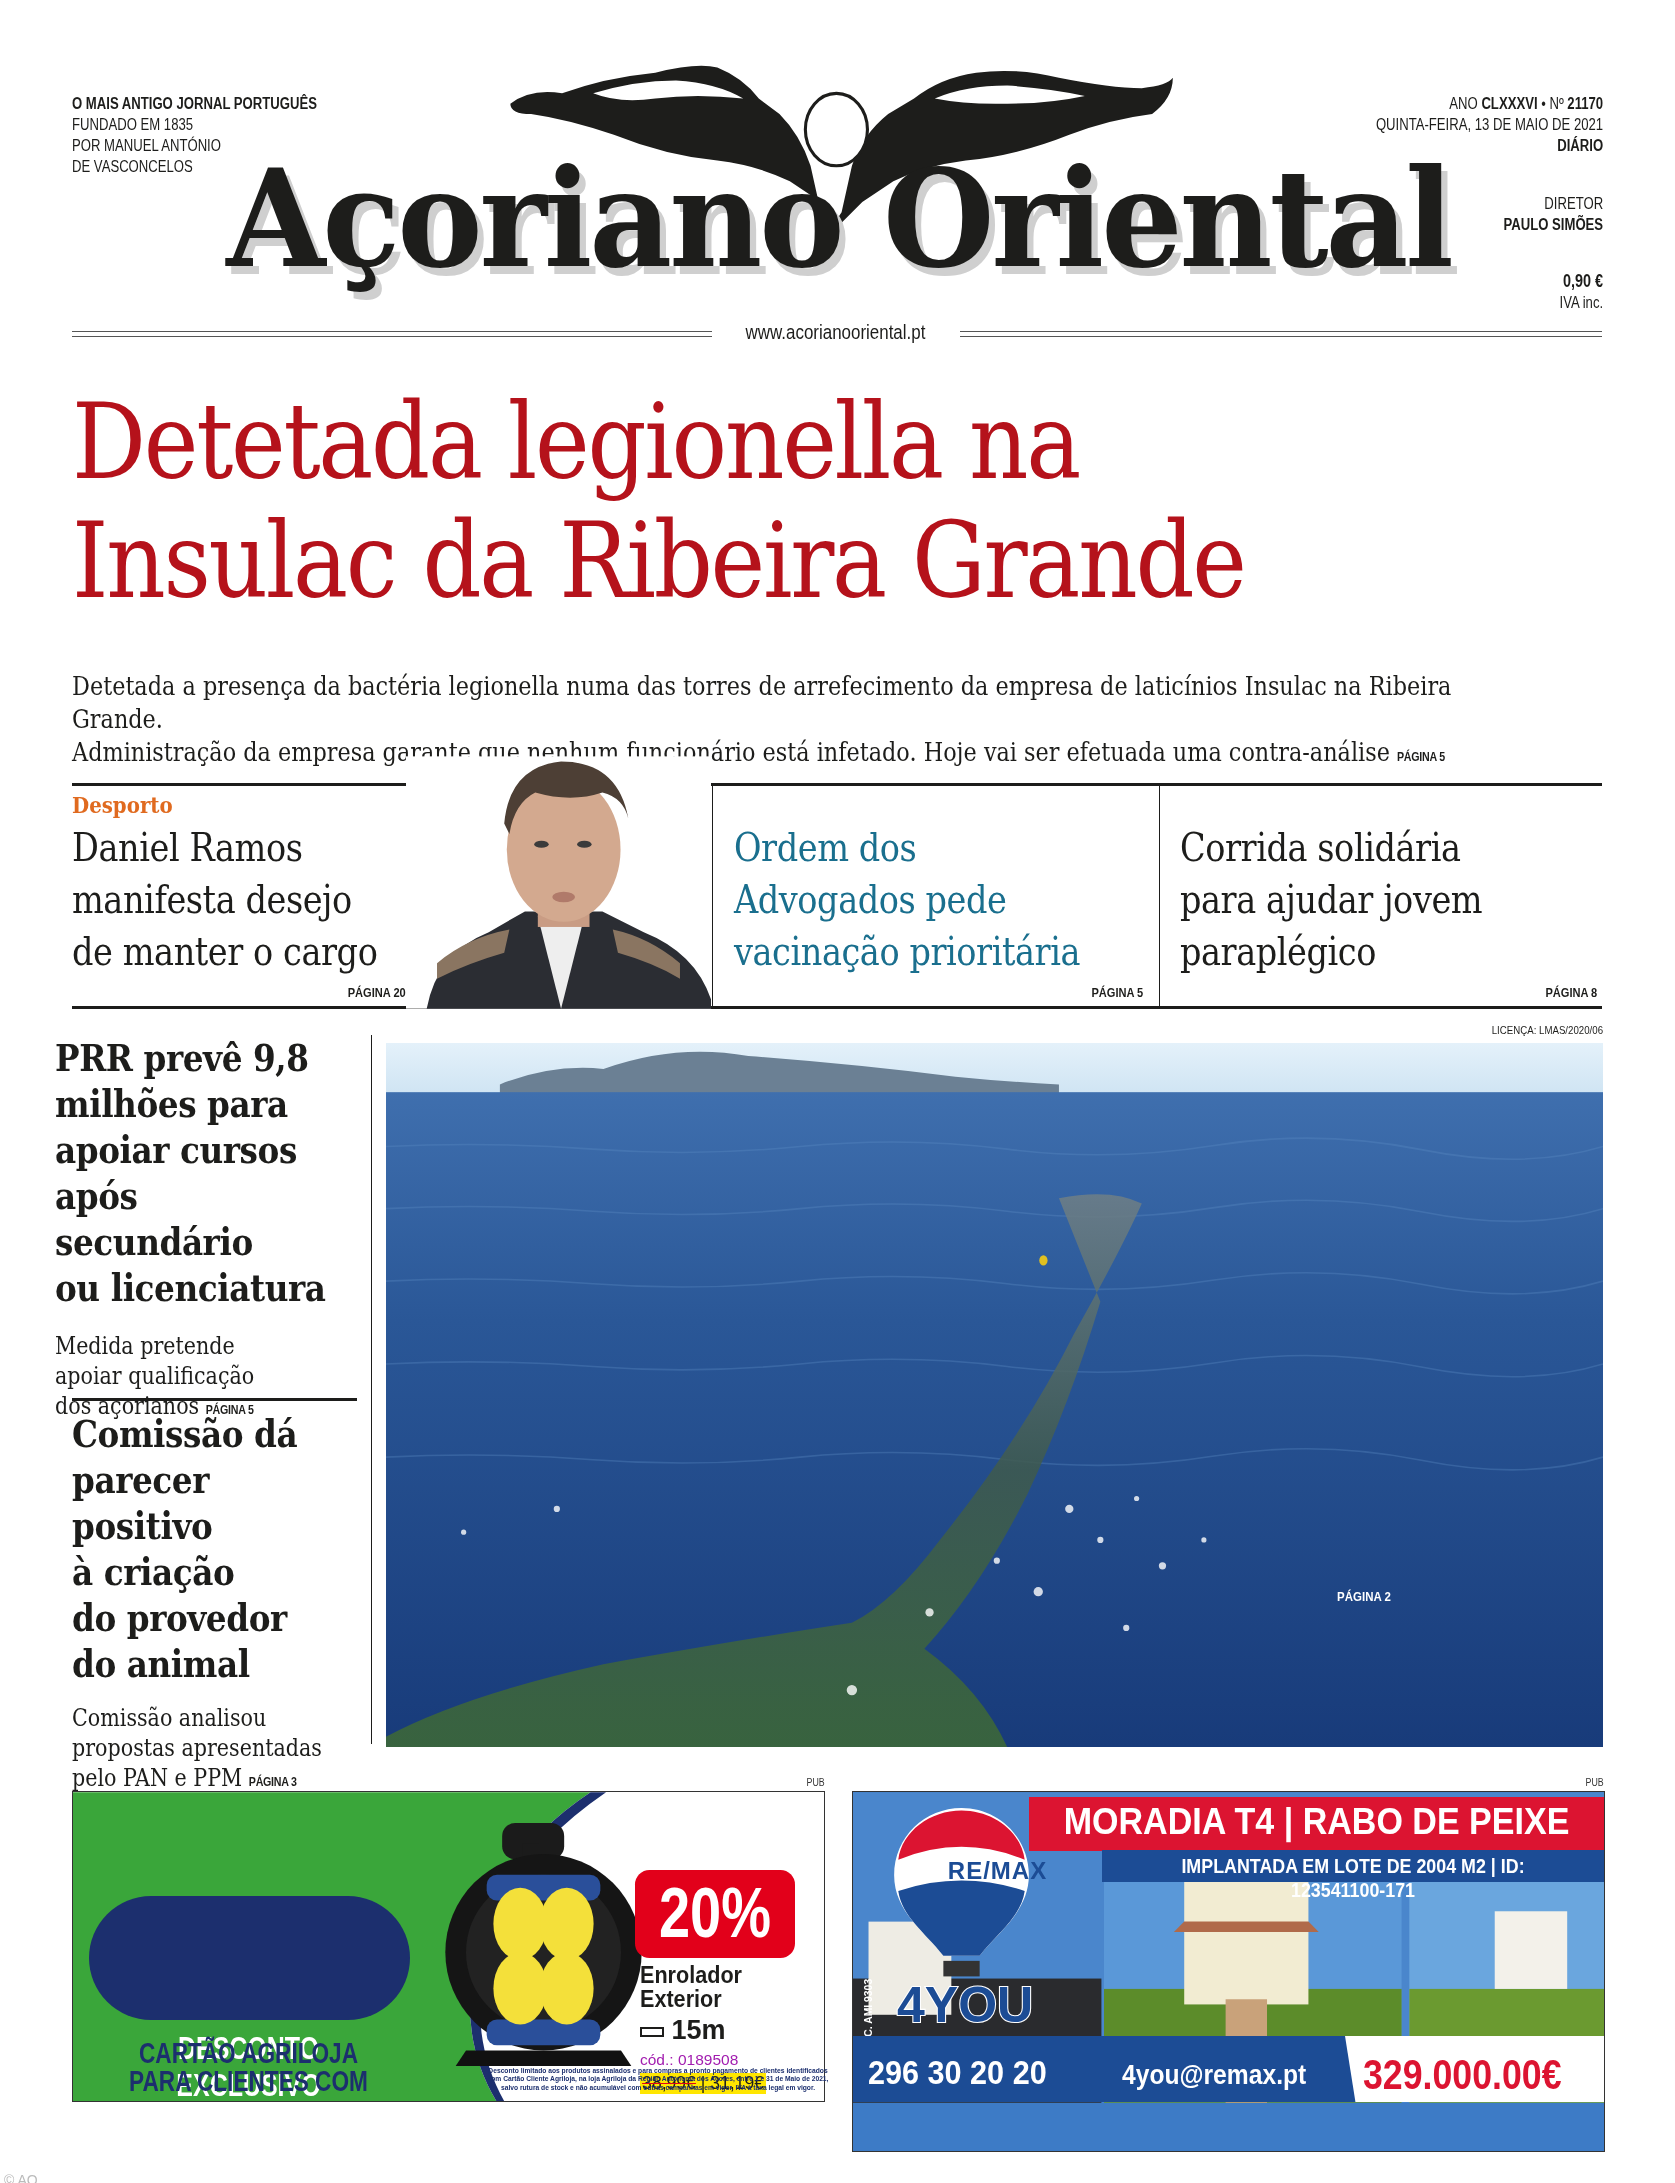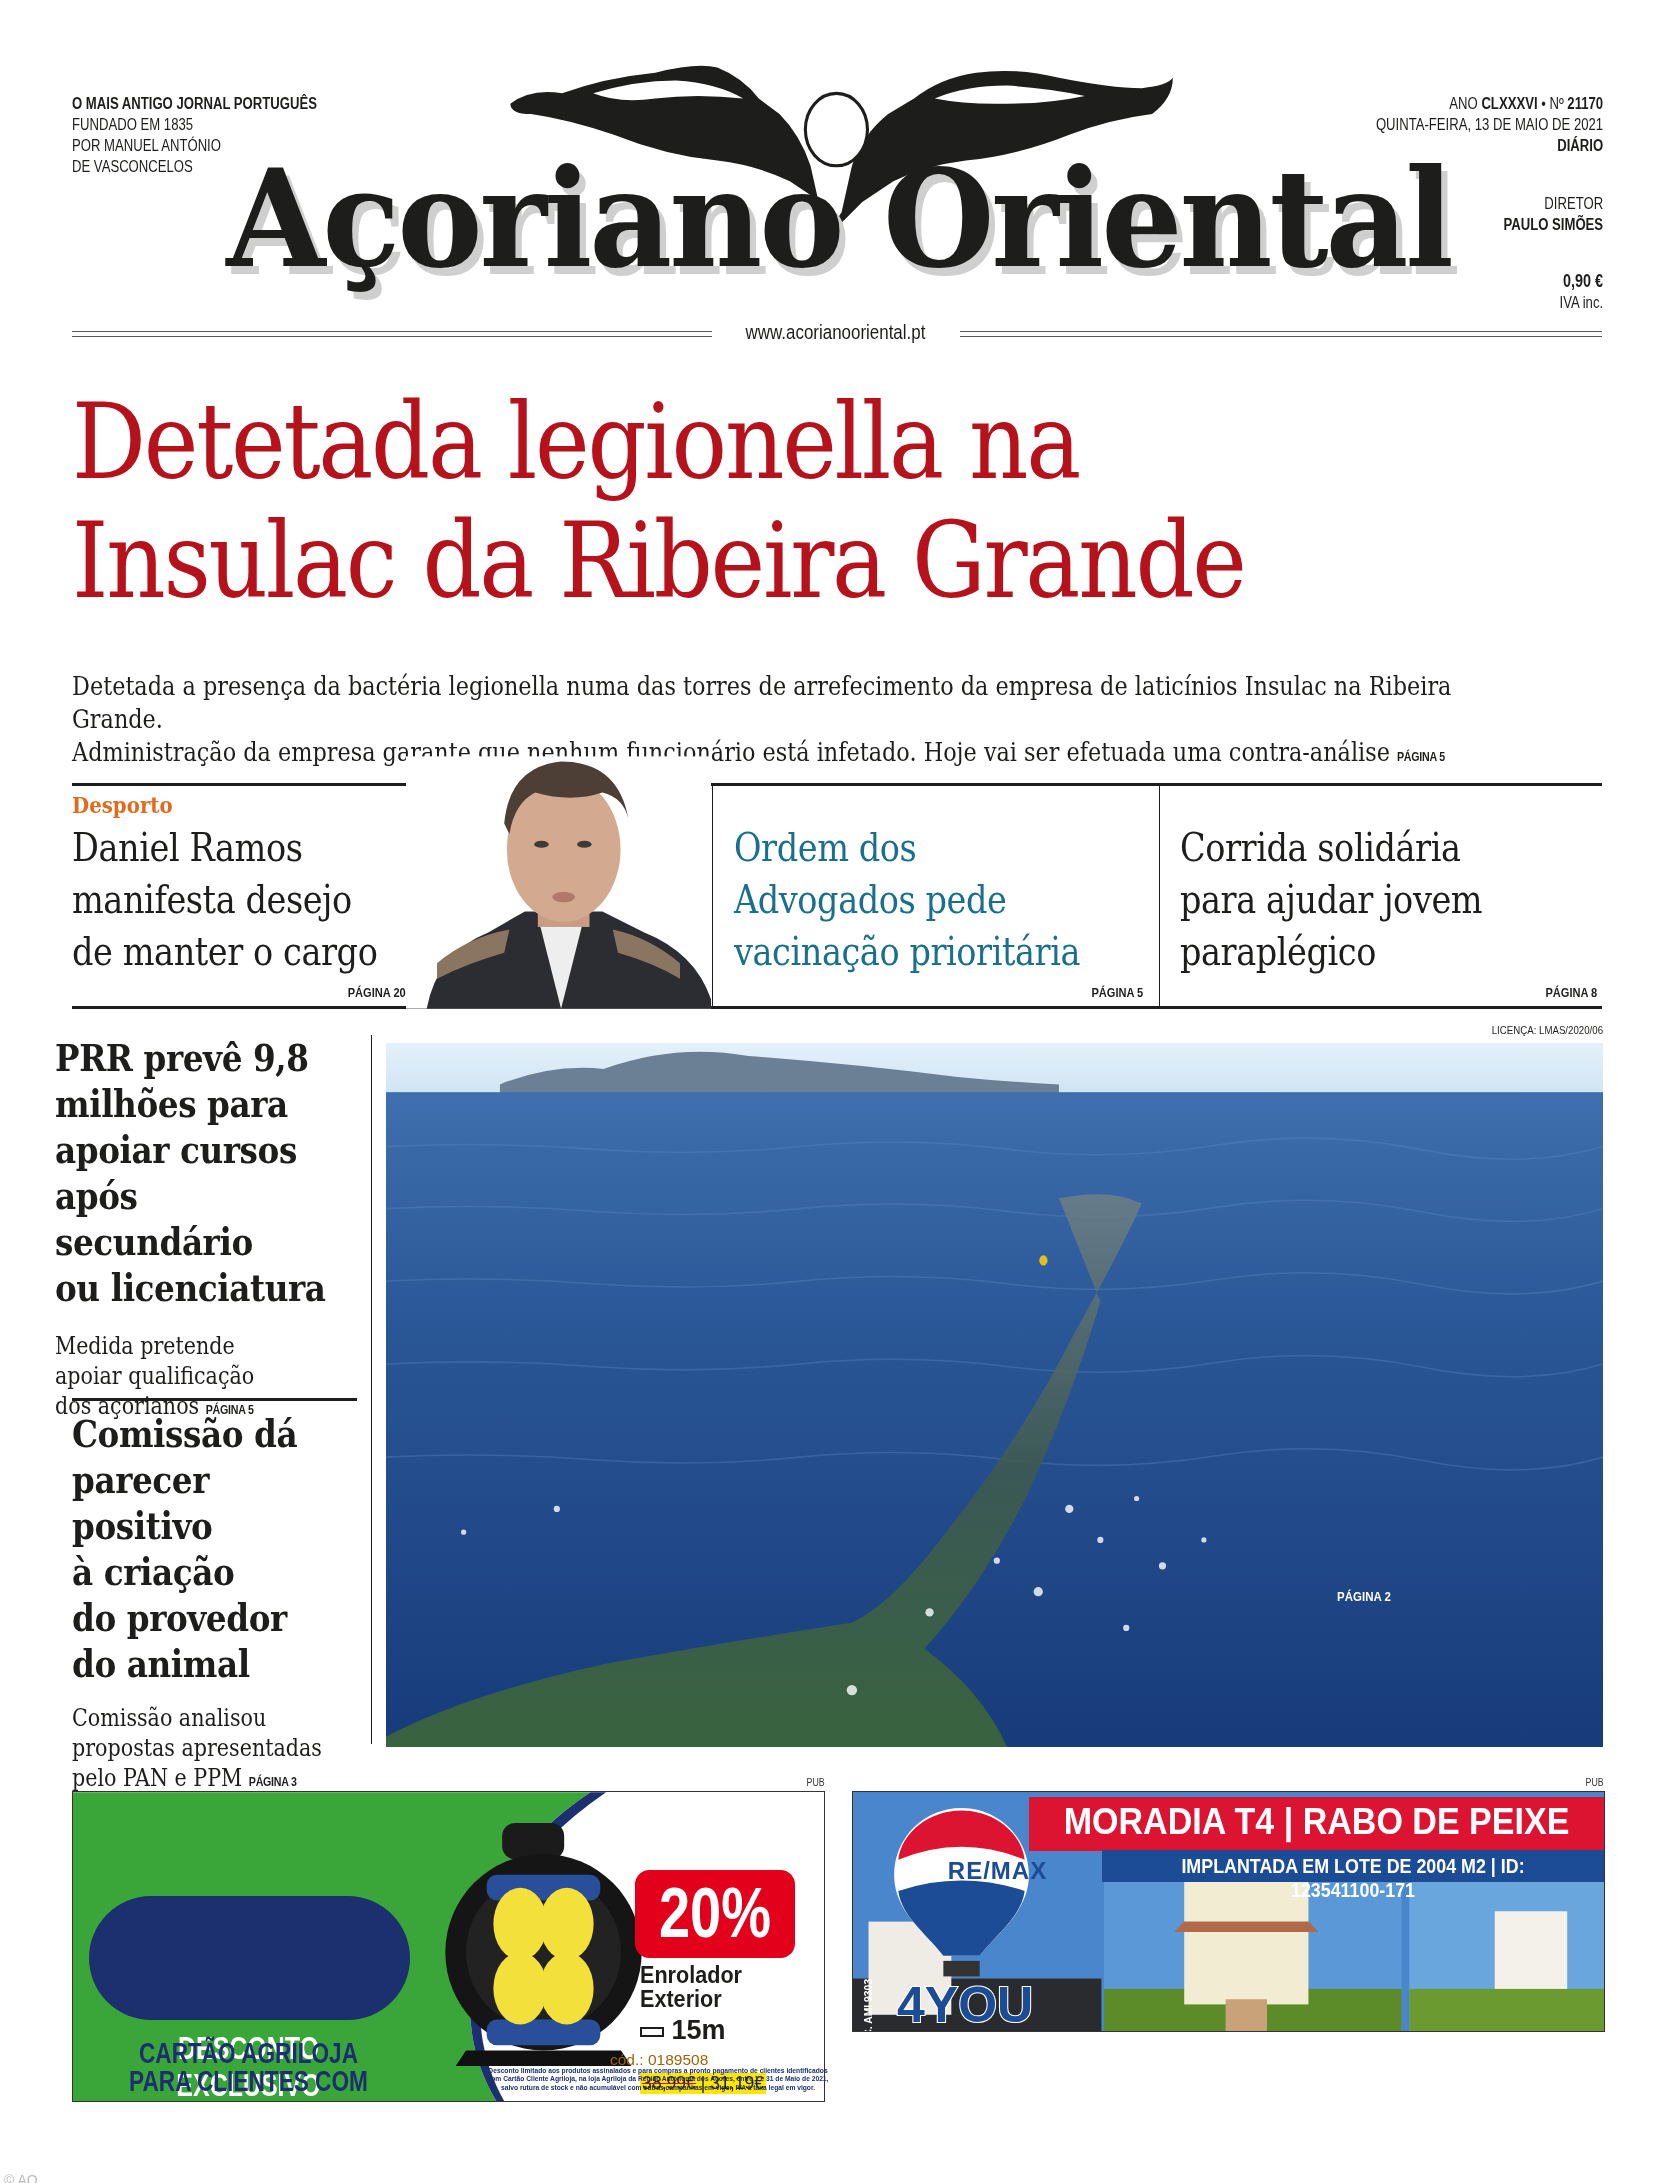--- a/index.html
+++ b/index.html
@@ -72,21 +72,21 @@
   }
   .photo-h .l1 { font-size: 62px; line-height: 65px; transform: scaleX(0.82); display: block; }
   .photo-h .l2 { font-size: 57px; line-height: 62px; transform: scaleX(0.82); display: block; }
   .photo-h .l3 { font-size: 50px; line-height: 57px; transform: scaleX(0.82); display: block; }
   .photo-h .l4 { font-size: 54px; line-height: 60px; transform: scaleX(0.82); display: block; }
   .photo-pg { position: absolute; left: 942px; top: 546px; width: 72px; text-align: center; color: #fff; font-size: 13.5px; font-weight: 700; transform: scaleX(0.85); }
 
   
   .pub { font-size: 10.4px; color: #333; transform: scaleX(0.85); }
   .ad1 { left: 72px; top: 1791px; width: 753px; height: 311px; border: 1.6px solid #333; overflow: hidden; background: #fff; }
-  .ad2 { left: 852px; top: 1791px; width: 753px; height: 241px; border: 1.6px solid #333; overflow: hidden; background: #3d7bc6; text-decoration: underline; }
+  .ad2 { left: 852px; top: 1791px; width: 753px; height: 361px; border: 1.6px solid #333; overflow: hidden; background: #3d7bc6; text-decoration: underline; }
 </style>
 </head>
 <body>
 
 <div class="abs mh-left">
   <div class="b">O MAIS ANTIGO JORNAL PORTUGUÊS</div>
   <div>FUNDADO EM 1835</div>
   <div>POR MANUEL ANTÓNIO</div>
   <div>DE VASCONCELOS</div>
 </div>
@@ -288,21 +288,21 @@
   <div class="abs" style="left:562px; top:78px; width:160px; height:88px; background:#e2001a; border-radius:14.5px;"></div>
   <div class="abs" style="left:562px; top:85px; width:160px; text-align:center; font-size:70px; line-height:72px; font-weight:700; color:#fff; transform:scaleX(0.8);">20%</div>
   <div class="abs" style="left:567px; top:171px; font-size:24px; line-height:24px; font-weight:700; color:#1d1d1b; transform:scaleX(0.9); transform-origin:left top;">
     <div>Enrolador</div>
     <div>Exterior</div>
   </div>
   <div class="abs" style="left:567px; top:223px; font-size:27px; font-weight:700; color:#1d1d1b;">
     <span style="display:inline-block; width:24px; height:9.3px; border:2.1px solid #1d1d1b; vertical-align:middle;"></span>
     <span>15m</span>
   </div>
-  <div class="abs" style="left:537px; top:259px; font-size:15.5px; color:#a16207;">cód.: 0189508</div>
+  <div class="abs" style="left:567px; top:259px; font-size:15.5px; color:#a21caf;">cód.: 0189508</div>
   <div class="abs" style="left:567px; top:281px; font-size:17.6px; background:#ffe600; padding:0 2.1px; color:#1d1d1b;">
     <span style="text-decoration:line-through; text-decoration-color:#e2001a;">38,99€</span>
     <span> | </span>
     <span>31,19€</span>
   </div>
 </div>
 <div class="abs" style="left:74px; top:1812px; width:0; height:0;"></div>
 <div class="abs" style="left:487px; top:2067px; width:342px; font-size:6.7px; line-height:8.3px; color:#1c2f6e; font-weight:700; text-align:center;">Desconto limitado aos produtos assinalados e para compras a pronto pagamento de clientes identificados com Cartão Cliente Agriloja, na loja Agriloja da Região Autónoma dos Açores, entre 1 e 31 de Maio de 2021, salvo rutura de stock e não acumulável com outras campanhas em vigor. IVA à taxa legal em vigor.</div>
 <div class="abs" style="left:83px; top:2037px; width:331px; text-align:center; font-size:29px; font-weight:700; color:#1c2f6e; transform:scaleX(0.78); transform-origin:center top;">CARTÃO AGRILOJA</div>
 

